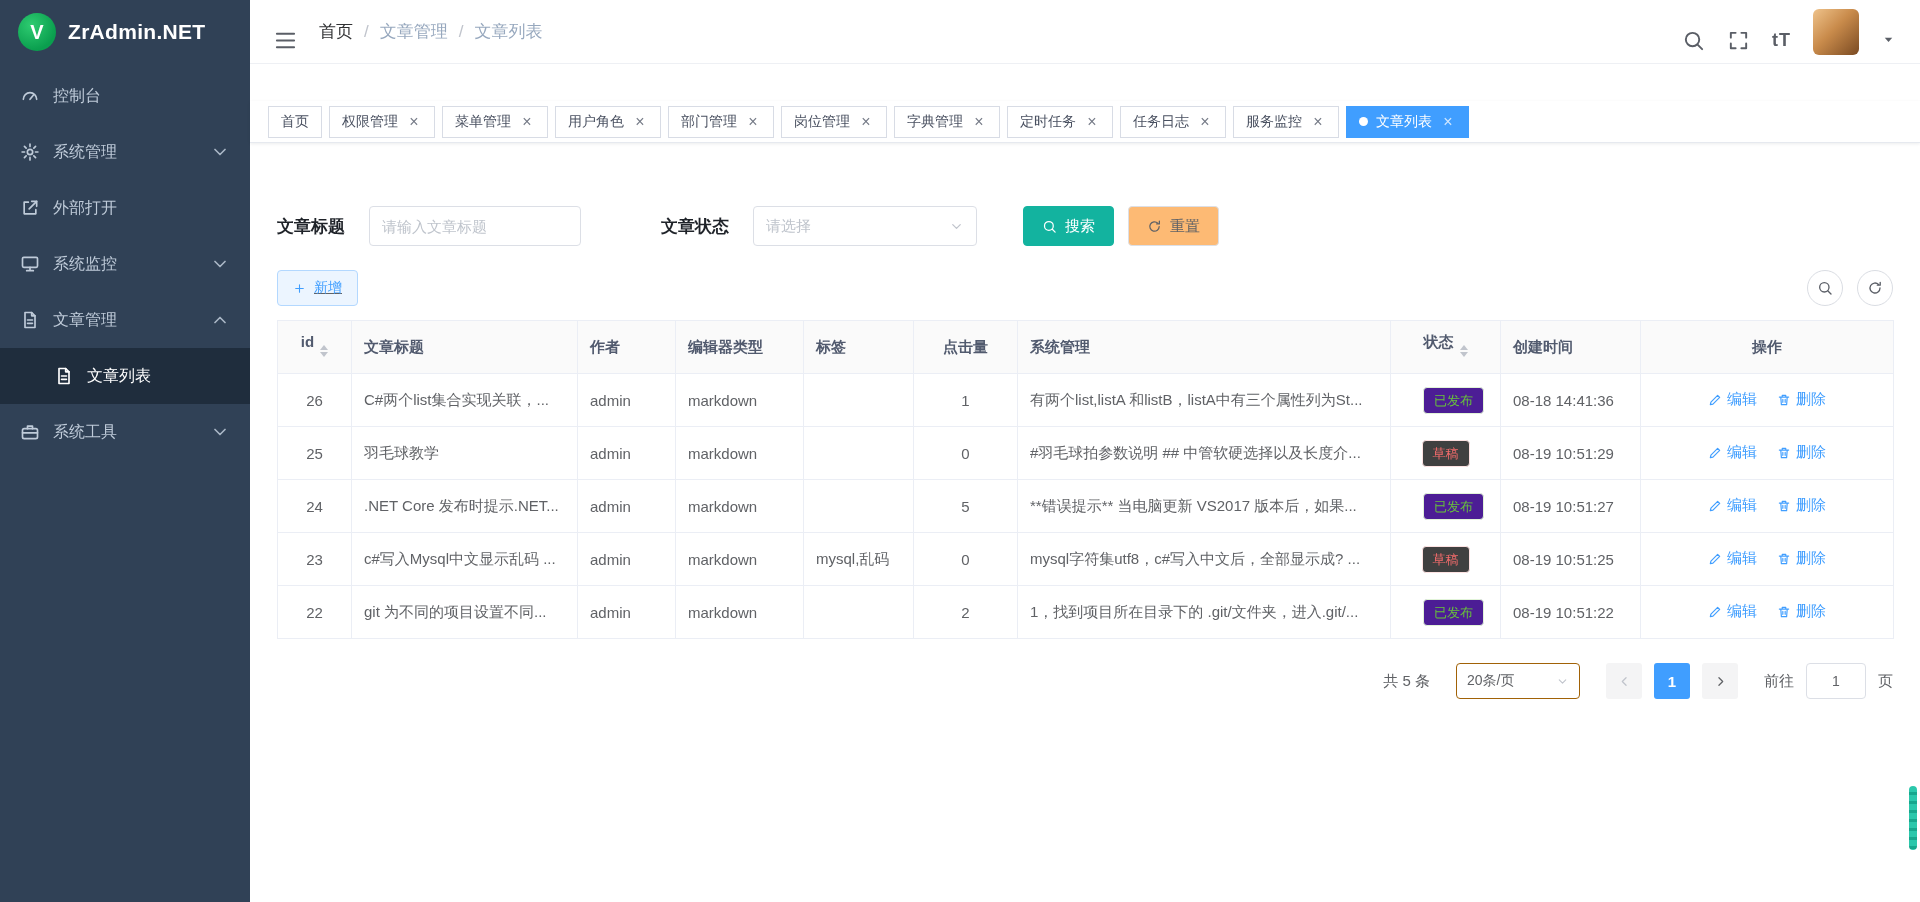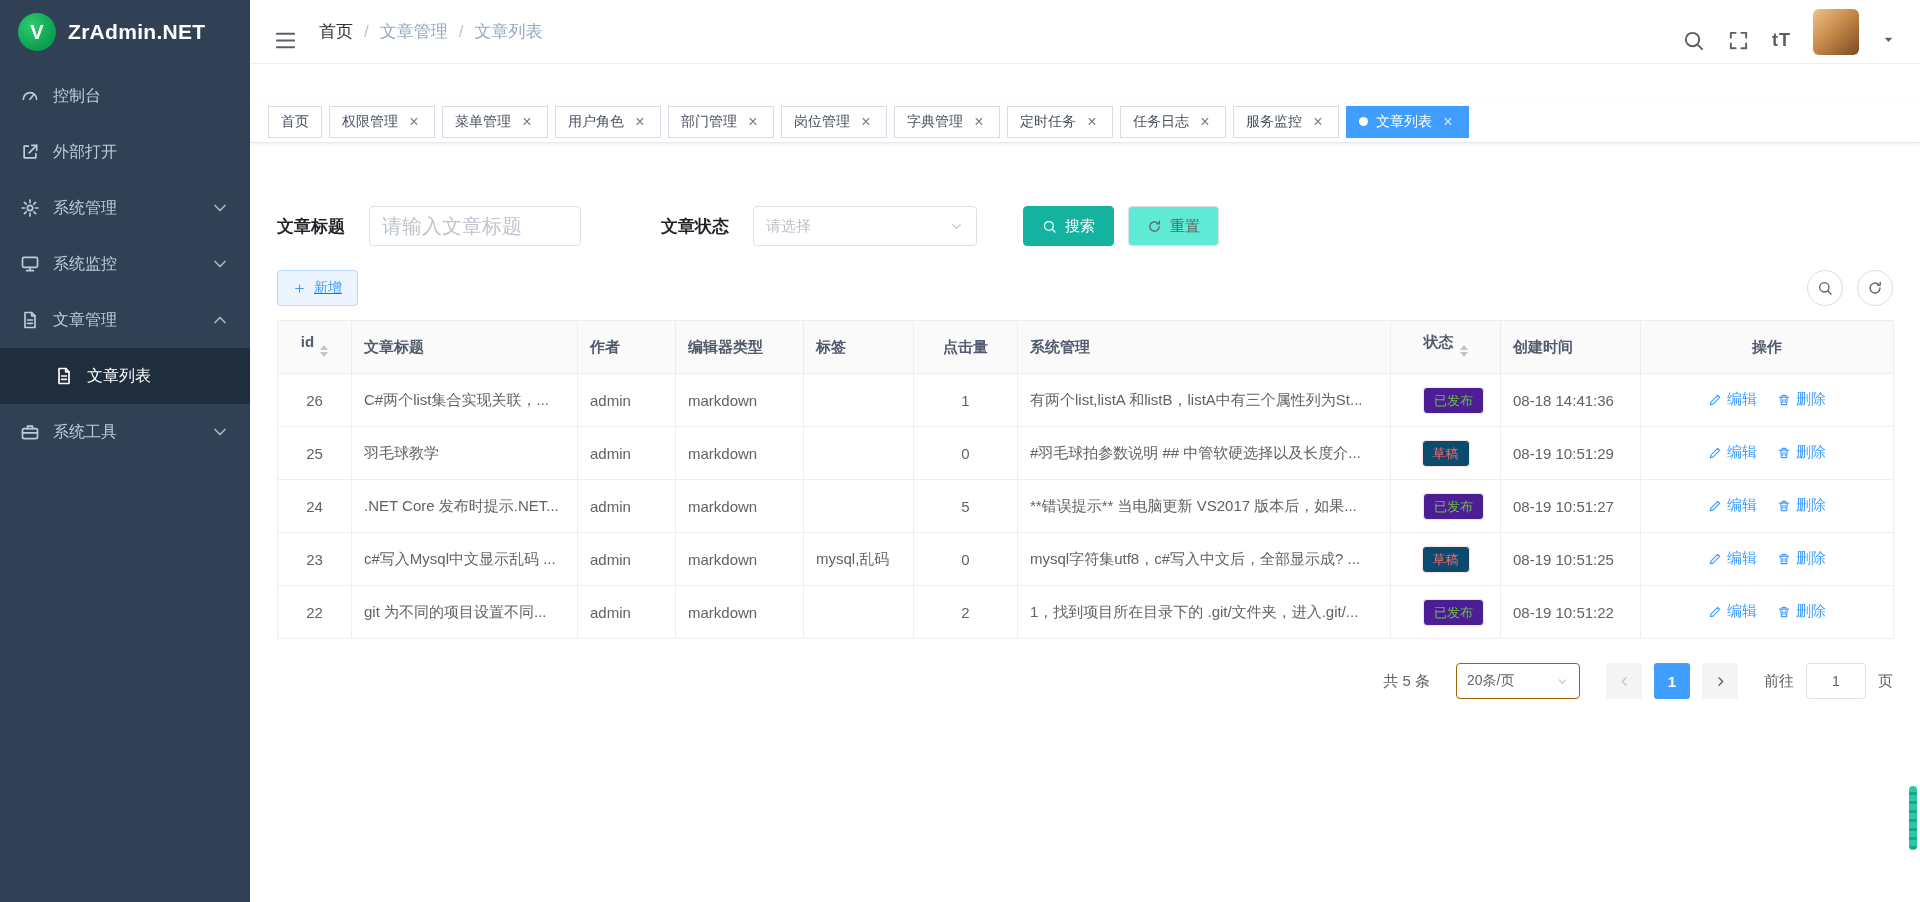--- a/index.html
+++ b/index.html
@@ -60,32 +60,32 @@
   .tag-close { font-size: 16px; line-height: 1; width: 16px; height: 16px; display: inline-flex;
     align-items: center; justify-content: center; border-radius: 50%; color: inherit; opacity: .75; }
 
   
   .content { flex: 1; padding: 26px 27px 0; background: #fff; position: relative; min-height: 0; }
 
   .filter-row { display: flex; align-items: center; margin-bottom: 24px; }
   .f-label { font-size: 17px; font-weight: 700; color: #1f2329; margin-right: 24px; white-space: nowrap; }
   .f-label.second { margin-left: 80px; }
   .f-input { width: 212px; height: 40px; border: 1px solid #dcdfe6; border-radius: 4px;
-    padding: 0 12px; font-size: 20px; color: #3b82f6; outline: none; font-family: inherit; }
+    padding: 0 12px; font-size: 15px; color: #3b82f6; outline: none; font-family: inherit; }
   .f-input::placeholder { color: #bfc4cc; }
   .f-select { width: 224px; height: 40px; border: 1px solid #dcdfe6; border-radius: 4px;
     padding: 0 12px; display: flex; align-items: center; justify-content: space-between; cursor: pointer; }
   .f-select .placeholder { color: #bfc4cc; font-size: 15px; }
   .sel-caret { width: 15px; height: 15px; color: #c0c4cc; }
   .btn { height: 40px; border-radius: 4px; border: 1px solid transparent; display: inline-flex;
     align-items: center; gap: 8px; padding: 0 18px; font-size: 15px; cursor: pointer; font-family: inherit; white-space: nowrap; }
   .btn .icn { width: 15px; height: 15px; }
   .btn-search { background: var(--search-btn, #13b39f); border-color: var(--search-btn, #13b39f);
     color: #fff; margin-left: 46px; }
-  .btn-reset { background: #5eead4; color: #606266; border-color: #dcdfe6; margin-left: 14px; }
+  .btn-reset { background: #fdba74; color: #606266; border-color: #dcdfe6; margin-left: 14px; }
 
   .toolbar-row { display: flex; align-items: center; justify-content: space-between; margin-bottom: 14px; text-decoration: underline; }
   .btn-add { background: #ecf5ff; color: var(--primary, #409eff); border-color: #b3d8ff;
     height: 36px; padding: 0 15px; font-size: 14px; }
   .btn-add .icn { width: 13px; height: 13px; }
   .right-tools { display: flex; gap: 14px; }
   .circle-btn { width: 36px; height: 36px; border-radius: 50%; border: 1px solid #dadde3;
     background: #fff; color: #5a5e66; display: inline-flex; align-items: center;
     justify-content: center; cursor: pointer; }
   .circle-btn svg { width: 16px; height: 16px; }
@@ -97,21 +97,21 @@
   .grid th { background: #fafafa; color: #515a6e; font-weight: 600; }
   .grid td { color: #606266; background: #fff; }
   .al-center { text-align: center; }
   .al-left { text-align: left; }
   .sort { display: inline-flex; flex-direction: column; margin-left: 6px; vertical-align: -3px; cursor: pointer; }
   .sort .c-up { width: 0; height: 0; border: 4px solid transparent; border-bottom: 5px solid #c0c4cc; margin-bottom: 2px; }
   .sort .c-down { width: 0; height: 0; border: 4px solid transparent; border-top: 5px solid #c0c4cc; }
   .badge { display: inline-block; padding: 0 10px; height: 27px; line-height: 25px;
     border-radius: 4px; font-size: 13px; border: 1px solid transparent; }
   .badge.success { background: #4c1d95; border-color: #e1f3d8; color: var(--success, #67c23a); margin-left: 16px; }
-  .badge.danger { background: #0c4a6e; border-color: #fde2e2; color: var(--danger, #f56c6c); }
+  .badge.danger { background: #404040; border-color: #fde2e2; color: var(--danger, #f56c6c); }
   .action-link { color: var(--primary, #409eff); display: inline-flex; align-items: center; gap: 5px;
     margin: 0 10px; cursor: pointer; font-size: 15px; background: none; border: none; font-family: inherit; }
   .action-link .icn { width: 14px; height: 14px; }
 
   
   .pagination { display: flex; align-items: center; justify-content: flex-end; gap: 12px;
     margin-top: 24px; font-size: 15px; color: #606266; }
   .pg-size { width: 124px; height: 36px; border: 1px solid #a16207; border-radius: 4px;
     display: flex; align-items: center; justify-content: space-between; padding: 0 10px;
     cursor: pointer; font-size: 14px; margin: 0 14px; }
@@ -146,40 +146,40 @@
             <svg viewBox="0 0 24 24" fill="none" stroke="currentColor" stroke-width="2" stroke-linecap="round" stroke-linejoin="round">
               <path d="M4 16a8 8 0 1 1 16 0"></path>
               <path d="M12 16l4.2-5.2"></path>
             </svg>
           </span>
           <span class="s-label">控制台</span>
         </div>
         <div class="side-item">
           <span class="icn s-icn">
             <svg viewBox="0 0 24 24" fill="none" stroke="currentColor" stroke-width="2" stroke-linecap="round" stroke-linejoin="round">
+              <circle cx="12" cy="12" r="3.2"></circle>
+              <path d="M12 2.5v3M12 18.5v3M2.5 12h3M18.5 12h3M5.3 5.3l2.1 2.1M16.6 16.6l2.1 2.1M18.7 5.3l-2.1 2.1M7.4 16.6l-2.1 2.1"></path>
+            </svg>
+          </span>
+          <span class="s-label">系统管理</span>
+          <span class="icn s-arrow">
+            <svg viewBox="0 0 24 24" fill="none" stroke="currentColor" stroke-width="2" stroke-linecap="round" stroke-linejoin="round">
+              <path d="M6 9l6 6 6-6"></path>
+            </svg>
+          </span>
+        </div>
+        <div class="side-item">
+          <span class="icn s-icn">
+            <svg viewBox="0 0 24 24" fill="none" stroke="currentColor" stroke-width="2" stroke-linecap="round" stroke-linejoin="round">
               <path d="M10 5H5v14h14v-5"></path>
               <path d="M14 4h6v6"></path>
               <path d="M20 4l-9 9"></path>
             </svg>
           </span>
           <span class="s-label">外部打开</span>
-        </div>
-        <div class="side-item">
-          <span class="icn s-icn">
-            <svg viewBox="0 0 24 24" fill="none" stroke="currentColor" stroke-width="2" stroke-linecap="round" stroke-linejoin="round">
-              <circle cx="12" cy="12" r="3.2"></circle>
-              <path d="M12 2.5v3M12 18.5v3M2.5 12h3M18.5 12h3M5.3 5.3l2.1 2.1M16.6 16.6l2.1 2.1M18.7 5.3l-2.1 2.1M7.4 16.6l-2.1 2.1"></path>
-            </svg>
-          </span>
-          <span class="s-label">系统管理</span>
-          <span class="icn s-arrow">
-            <svg viewBox="0 0 24 24" fill="none" stroke="currentColor" stroke-width="2" stroke-linecap="round" stroke-linejoin="round">
-              <path d="M6 9l6 6 6-6"></path>
-            </svg>
-          </span>
         </div>
         <div class="side-item">
           <span class="icn s-icn">
             <svg viewBox="0 0 24 24" fill="none" stroke="currentColor" stroke-width="2" stroke-linecap="round" stroke-linejoin="round">
               <rect x="3" y="4" width="18" height="12" rx="1.5"></rect>
               <path d="M12 16v4M8 20h8"></path>
             </svg>
           </span>
           <span class="s-label">系统监控</span>
           <span class="icn s-arrow">

